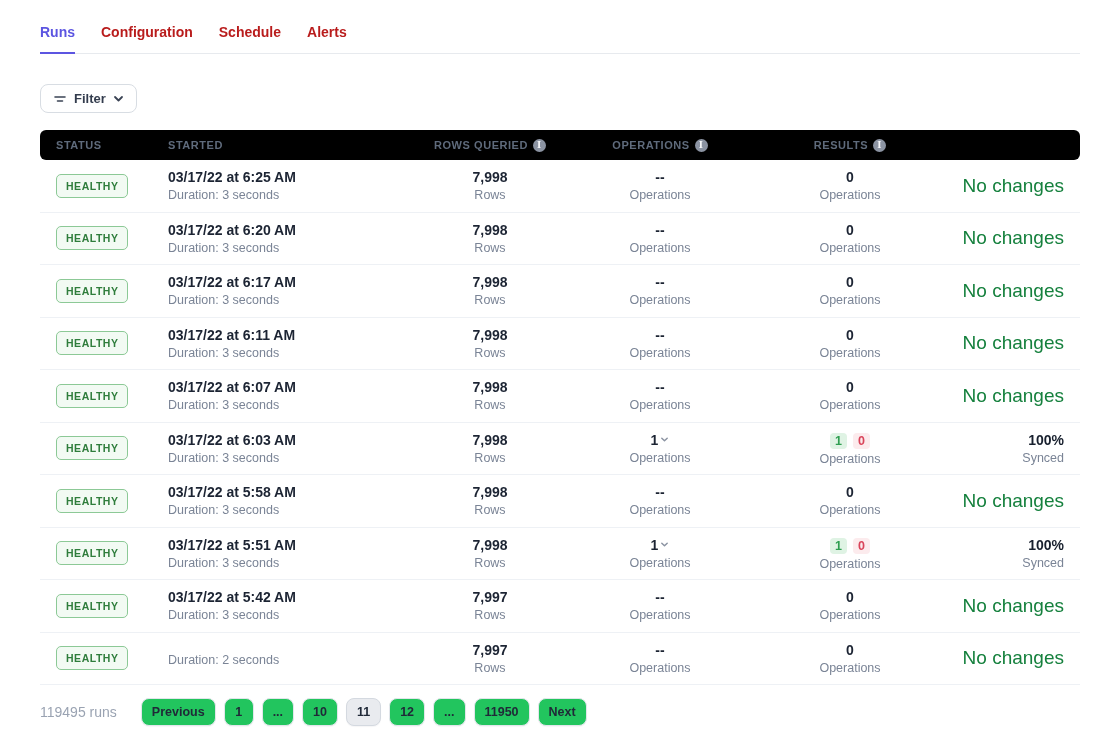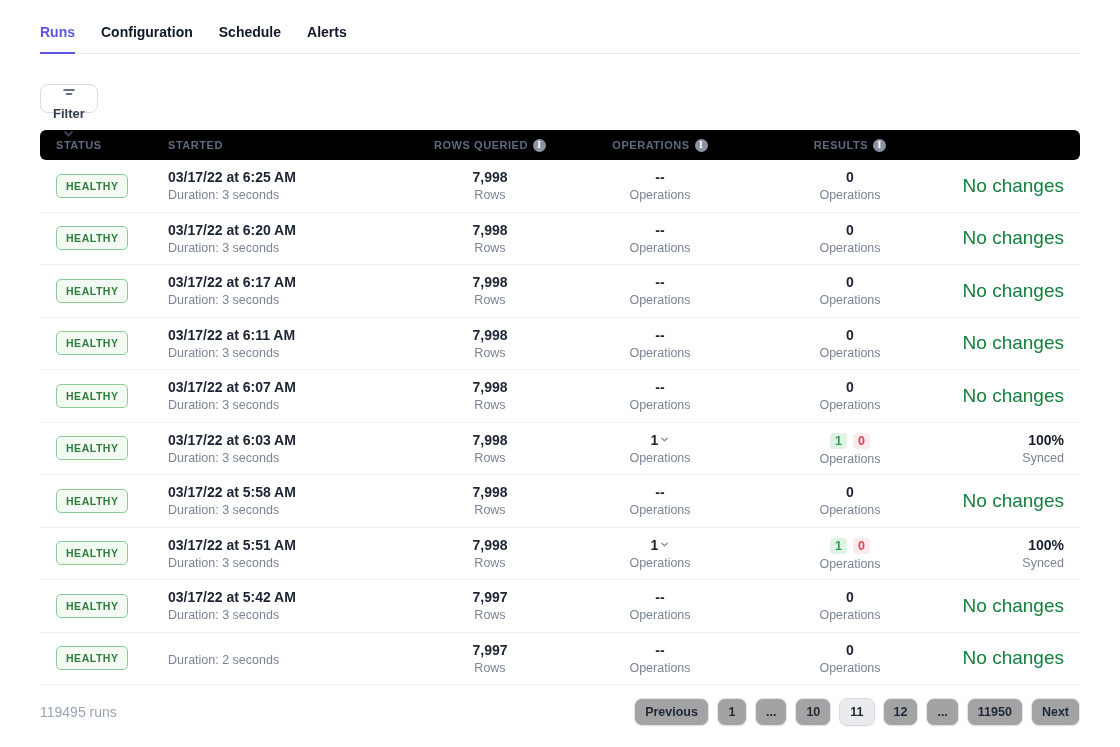--- a/index.html
+++ b/index.html
@@ -9,28 +9,28 @@
     --text-sub:#7a8496;
     --border-row:#eef1f5;
   }
   html,body{ width:1120px; height:747px; background:#ffffff;
     font-family:"Liberation Sans","DejaVu Sans",sans-serif; overflow:hidden; }
   .page{ width:1120px; height:529px; padding:0 40px; }
 
   
   .tabbar{ padding-top:24px; }
   .tab-row{ display:flex; gap:26px; border-bottom:1px solid #e7eaee; }
-  .tab{ padding-bottom:12px; font-size:14px; font-weight:600; color:#0f172a;
+  .tab{ padding-bottom:12px; font-size:14px; font-weight:600; color:#b91c1c;
         cursor:pointer; border-bottom:2px solid transparent; margin-bottom:-1px; }
   .tab.active{ color:var(--accent); border-bottom-color:var(--accent); }
 
   
   .filter-btn{ margin-top:30px; display:inline-flex; align-items:center; gap:7px;
     height:29px; padding:0 12px; border:1px solid #d8dde3; border-radius:8px;
-    background:#fff; font-size:13px; font-weight:600; color:#333c4d; cursor:pointer;flex-direction:column; }
+    background:#fff; font-size:13px; font-weight:600; color:#333c4d; cursor:pointer; }
   .filter-btn svg{ display:block; }
 
   
   .table{ margin-top:17px; }
   .grid-cols{ display:grid; grid-template-columns:128px 252px 140px 200px 180px 1fr; }
   .thead{ background:#000000; height:30px; align-items:center; border-radius:6px; }
   .th{ display:flex; align-items:center; gap:5px; font-size:11px; font-weight:700;
        color:#5f6b7c; letter-spacing:0.05em; text-transform:uppercase; }
   .th.first{ padding-left:16px; }
   .th.center{ justify-content:center; }
@@ -51,25 +51,25 @@
   .ops-chevron{ margin-left:2px; vertical-align:1px; }
   .result-badge{ display:inline-block; min-width:17px; padding:1px 4px;
     border-radius:4px; font-size:12.5px; font-weight:700; }
   .result-badge.ok{ background:#dff3e4; color:#2e9e50; }
   .result-badge.fail{ background:#fcebed; color:#d9445a; margin-left:6px; }
   .cell-change{ text-align:right; padding-right:16px; }
   .change-main{ font-size:14px; font-weight:700; color:#18202e; }
   .change-main.muted{ font-size:19px; font-weight:400; color:#15803d; }
 
   
-  .pagination{ margin-top:13px; display:flex; justify-content:space-between;
+  .pagination{ margin-top:13px; display:flex; justify-content:flex-start;
     align-items:center; gap:16px; }
   .runs-count{ font-size:14px; color:#9aa3b2; margin-right:8px; }
   .page-btn{ height:28px; min-width:30px; padding:0 10px; border:1px solid #e2e6eb;
-    border-radius:8px; background:#a3a3a3; font-family:inherit; font-size:12.5px;
+    border-radius:8px; background:#22c55e; font-family:inherit; font-size:12.5px;
     font-weight:600; color:#202938; cursor:pointer;
     box-shadow:0 1px 1px rgba(16,24,40,0.04); }
   .page-btn.active{ background:#e9ebef; border-color:#d4d9e0; }
 </style>
 </head>
 <body>
 
 <div class="page">
 
   

